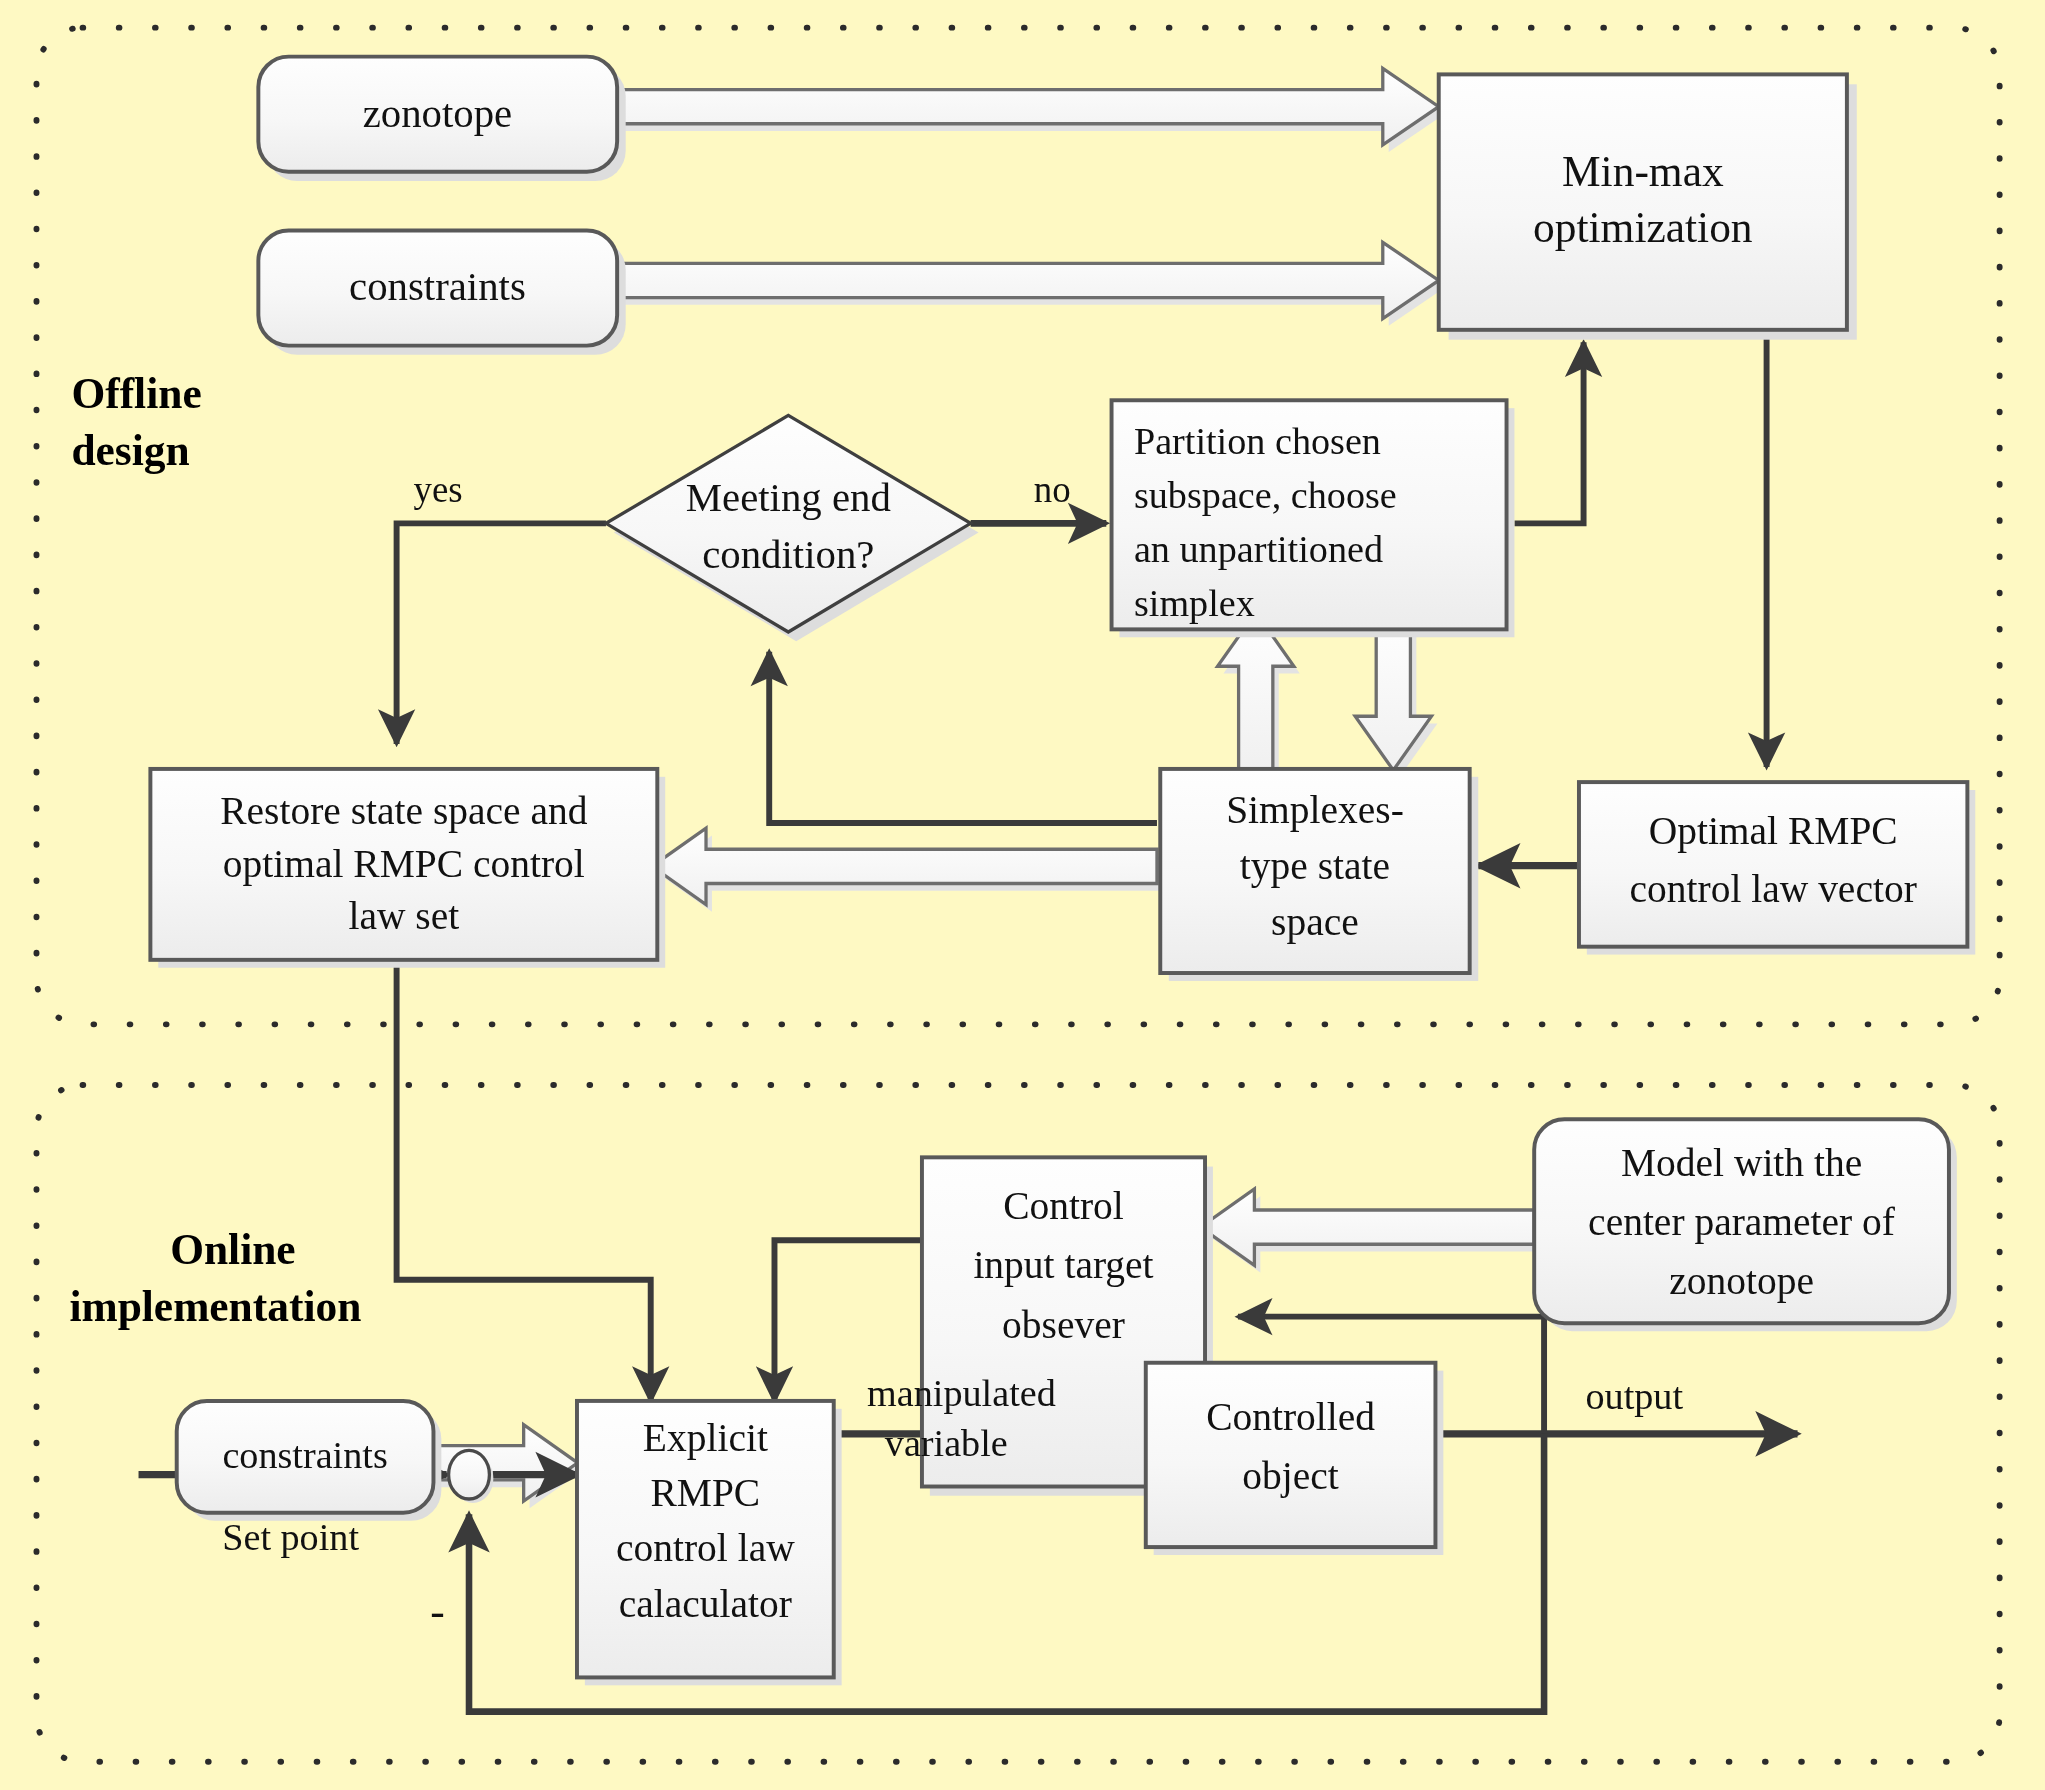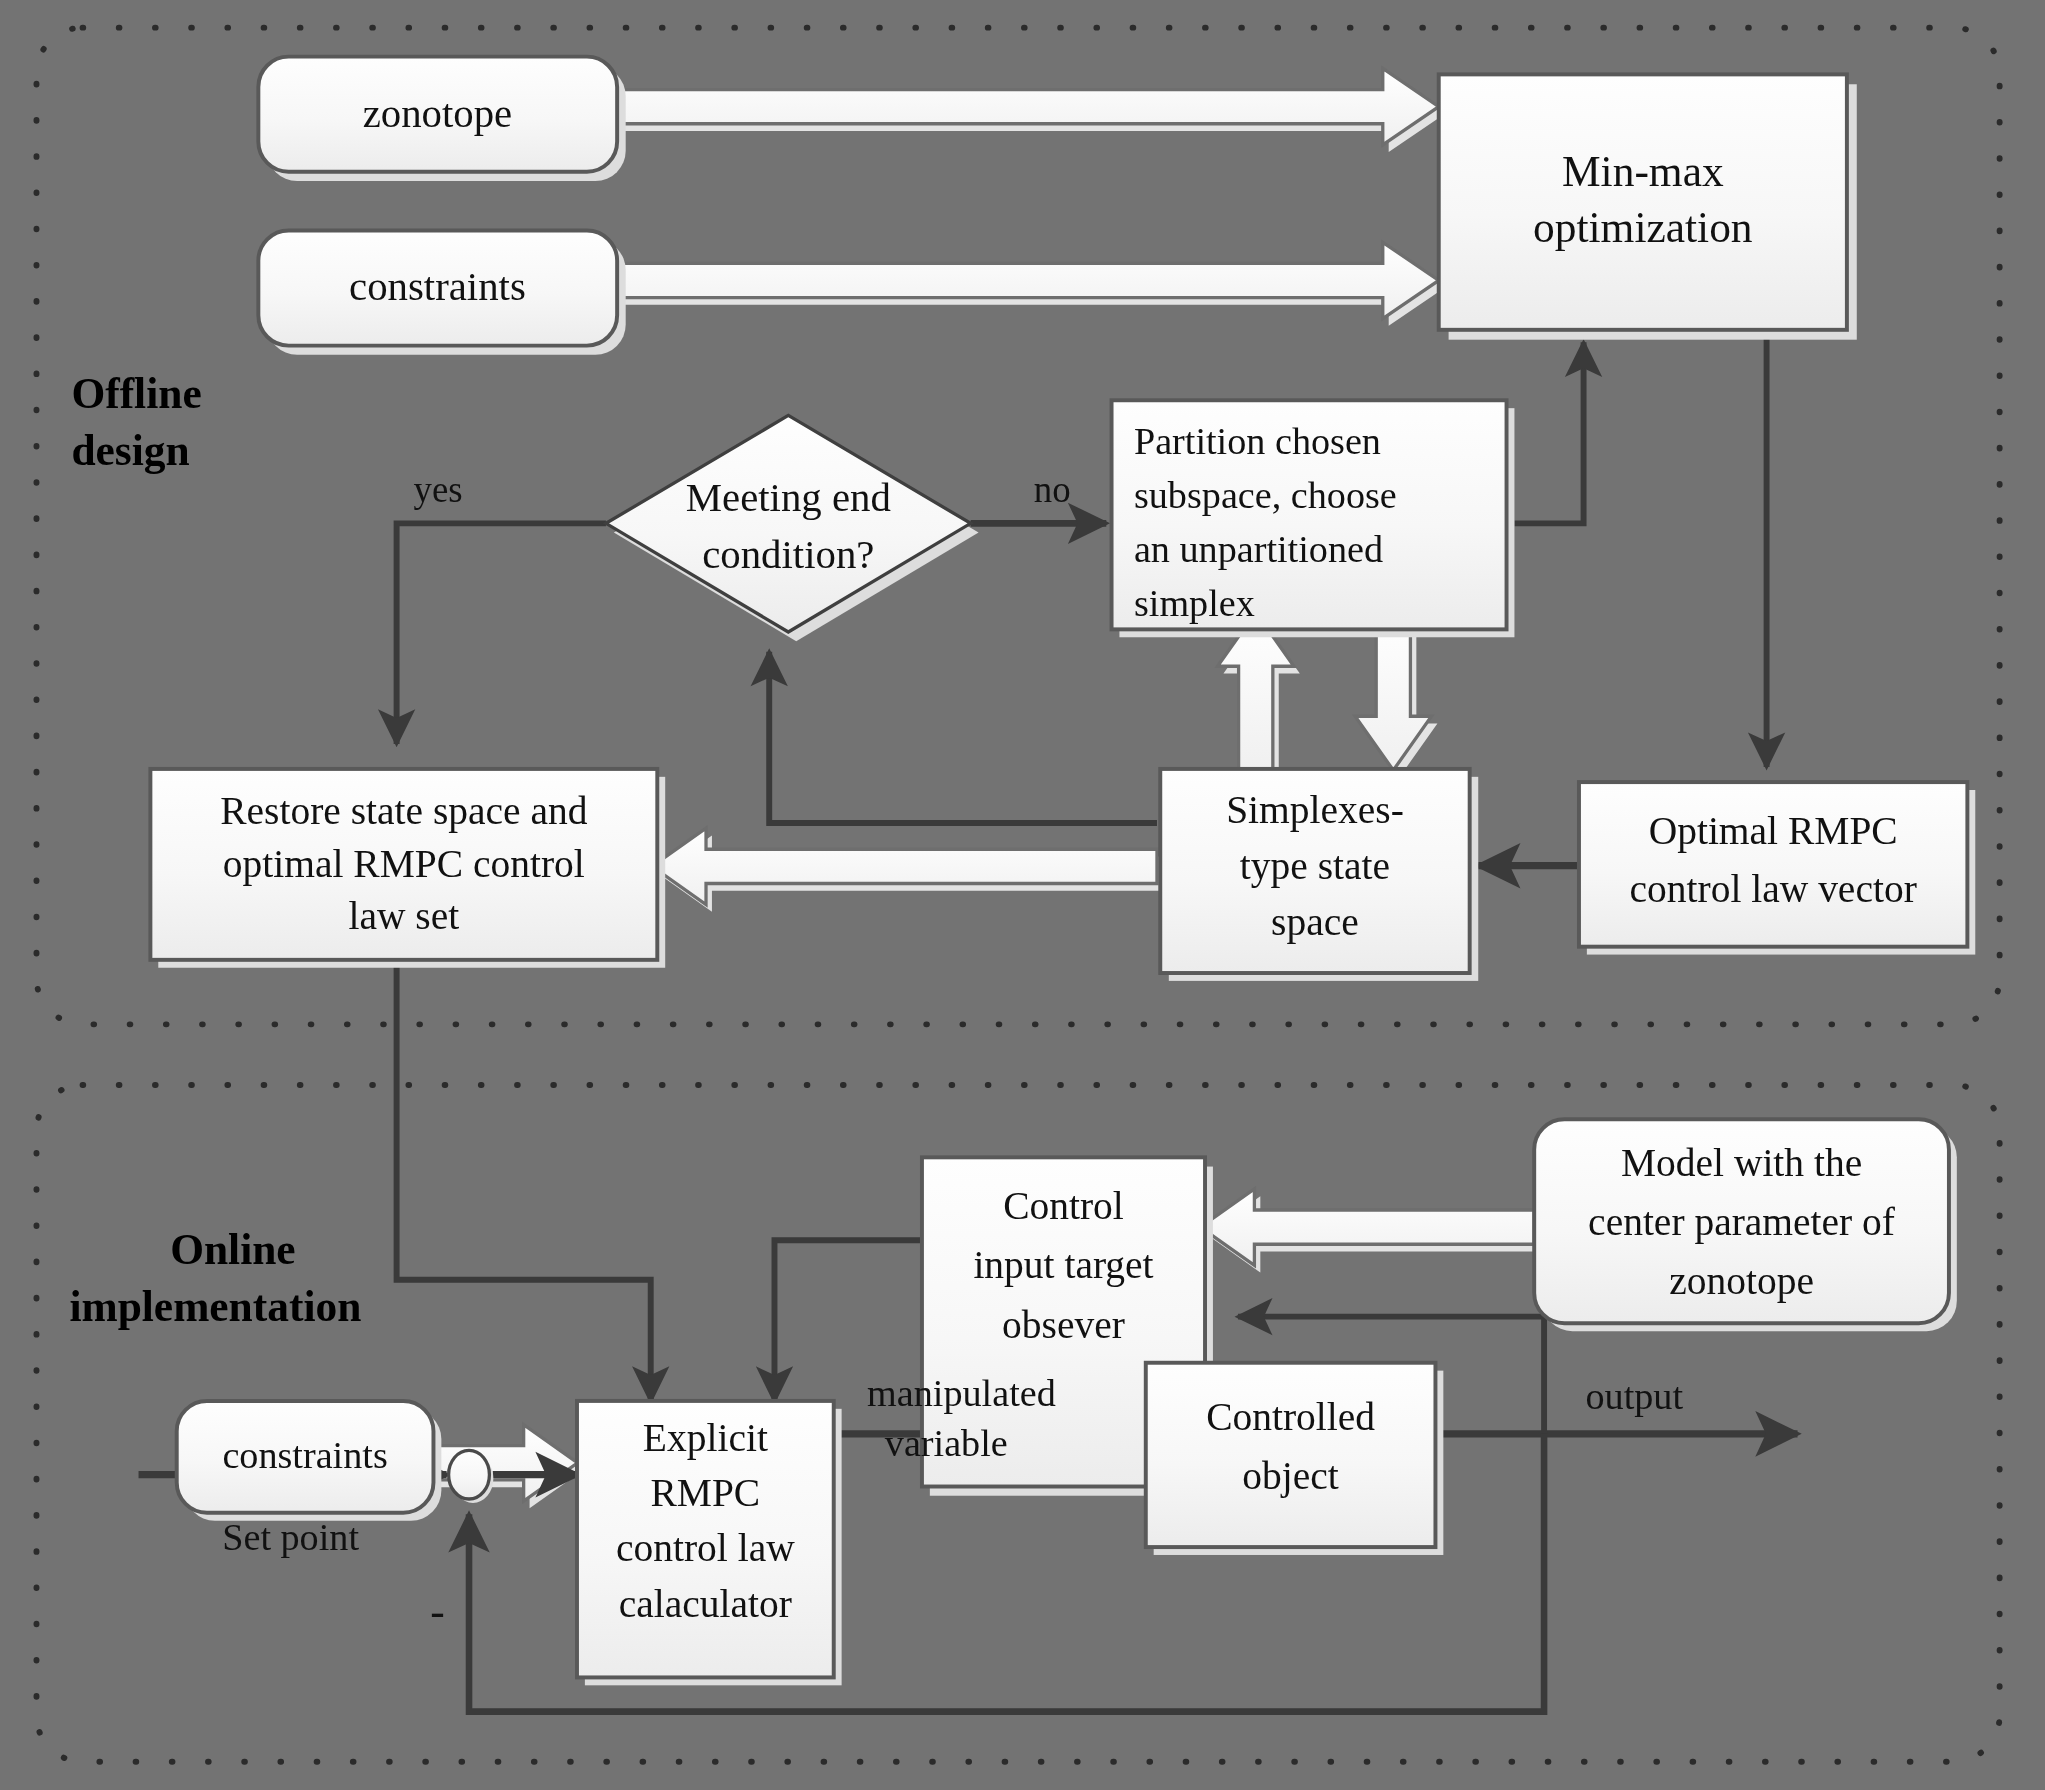--- a/index.html
+++ b/index.html
@@ -1,19 +1,19 @@
 <!DOCTYPE html>
 <html style="font-size:10.5px"><head>
 <meta charset="utf-8">
 <style>
   html,body{margin:0;padding:0;background:#ffffff;}
   #stage{
     position:relative;
     width:2046px;height:1790px;
-    background:#737373;
+    background:#fef9c3;
     font-family:"Liberation Serif", serif;
     overflow:hidden;
   }
   svg#canvas{position:absolute;left:0;top:0;width:2046px;height:1790px;}
   .nodeText{
     font-family:"Liberation Serif", serif;
     fill:#111111;
     text-anchor:middle;
     dominant-baseline:middle;
   }

